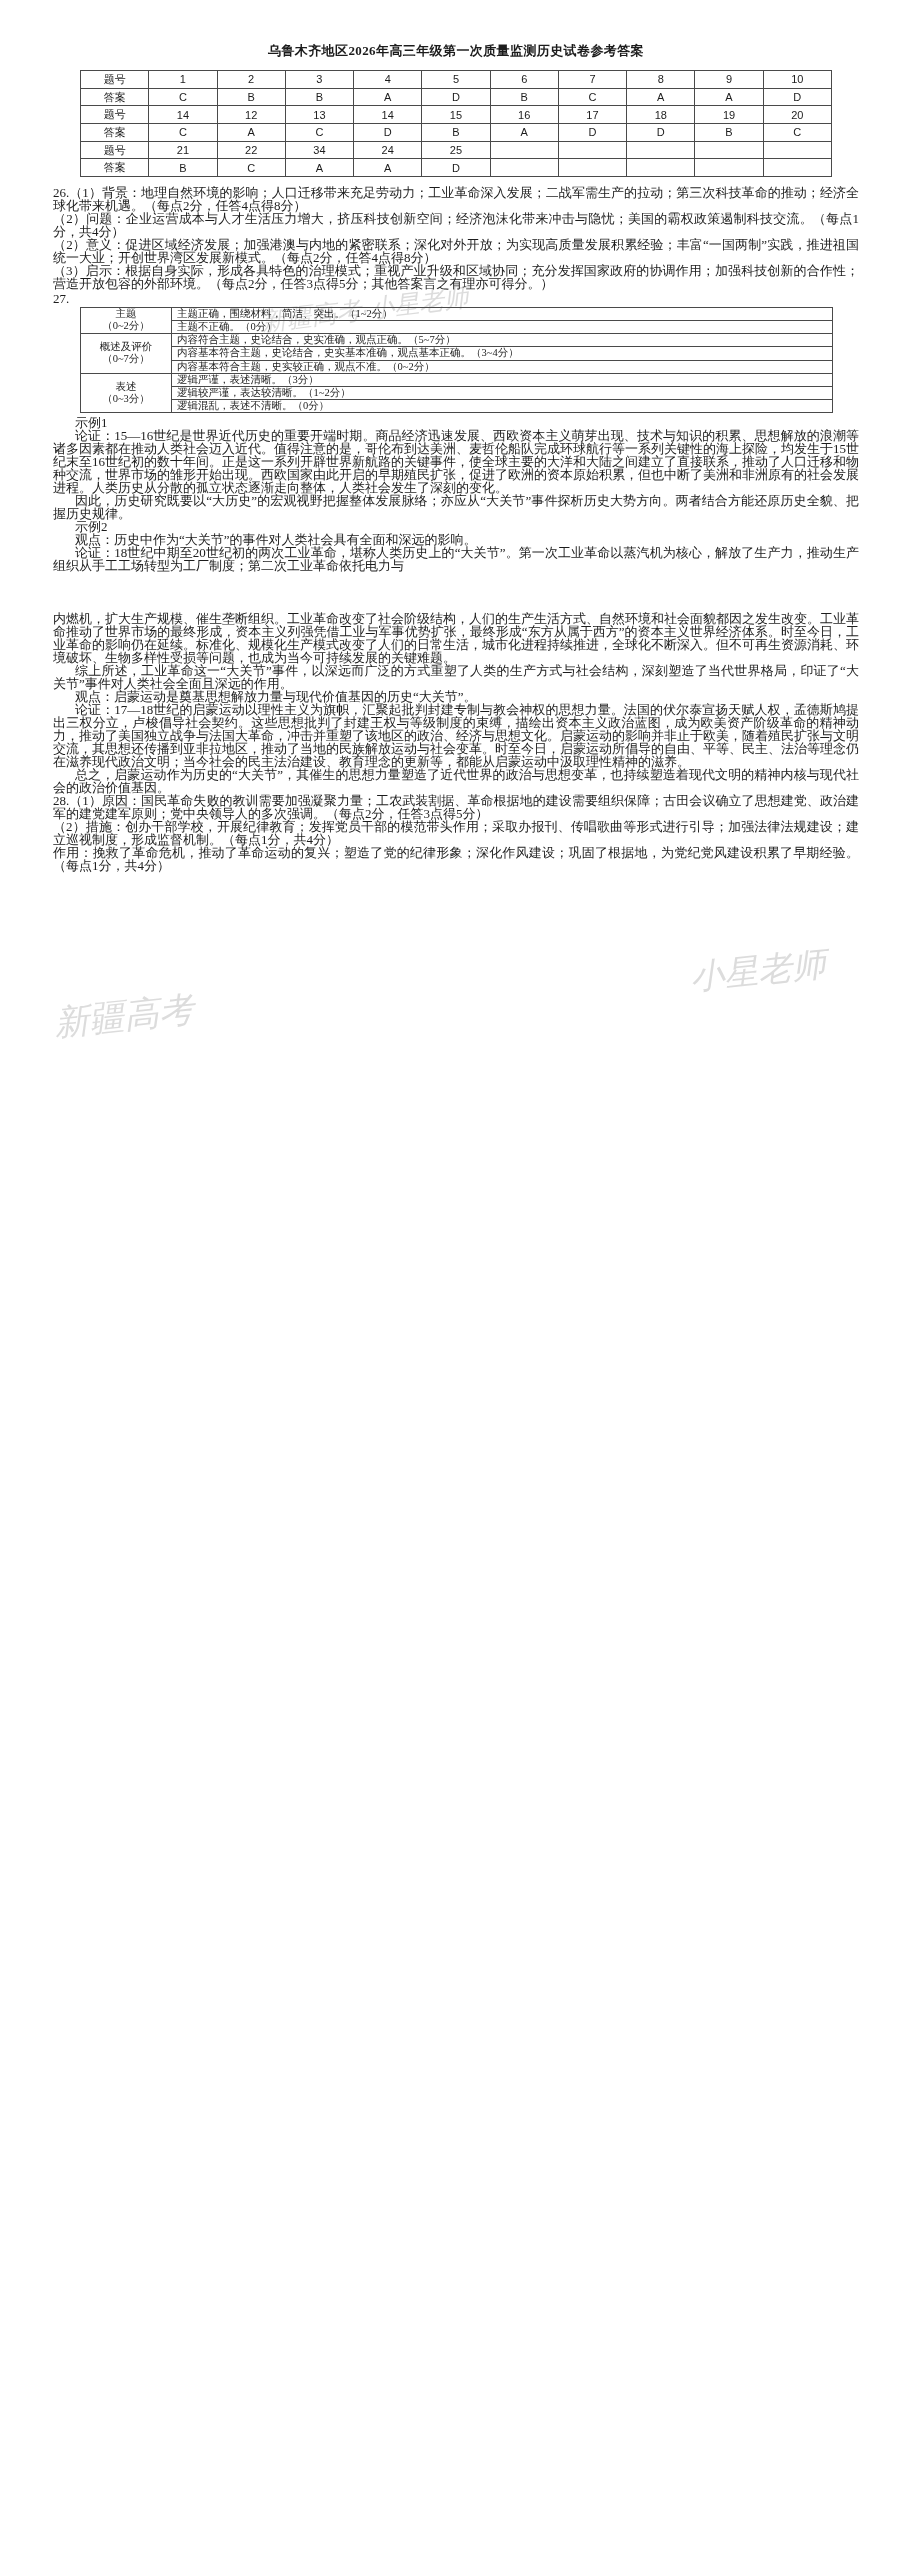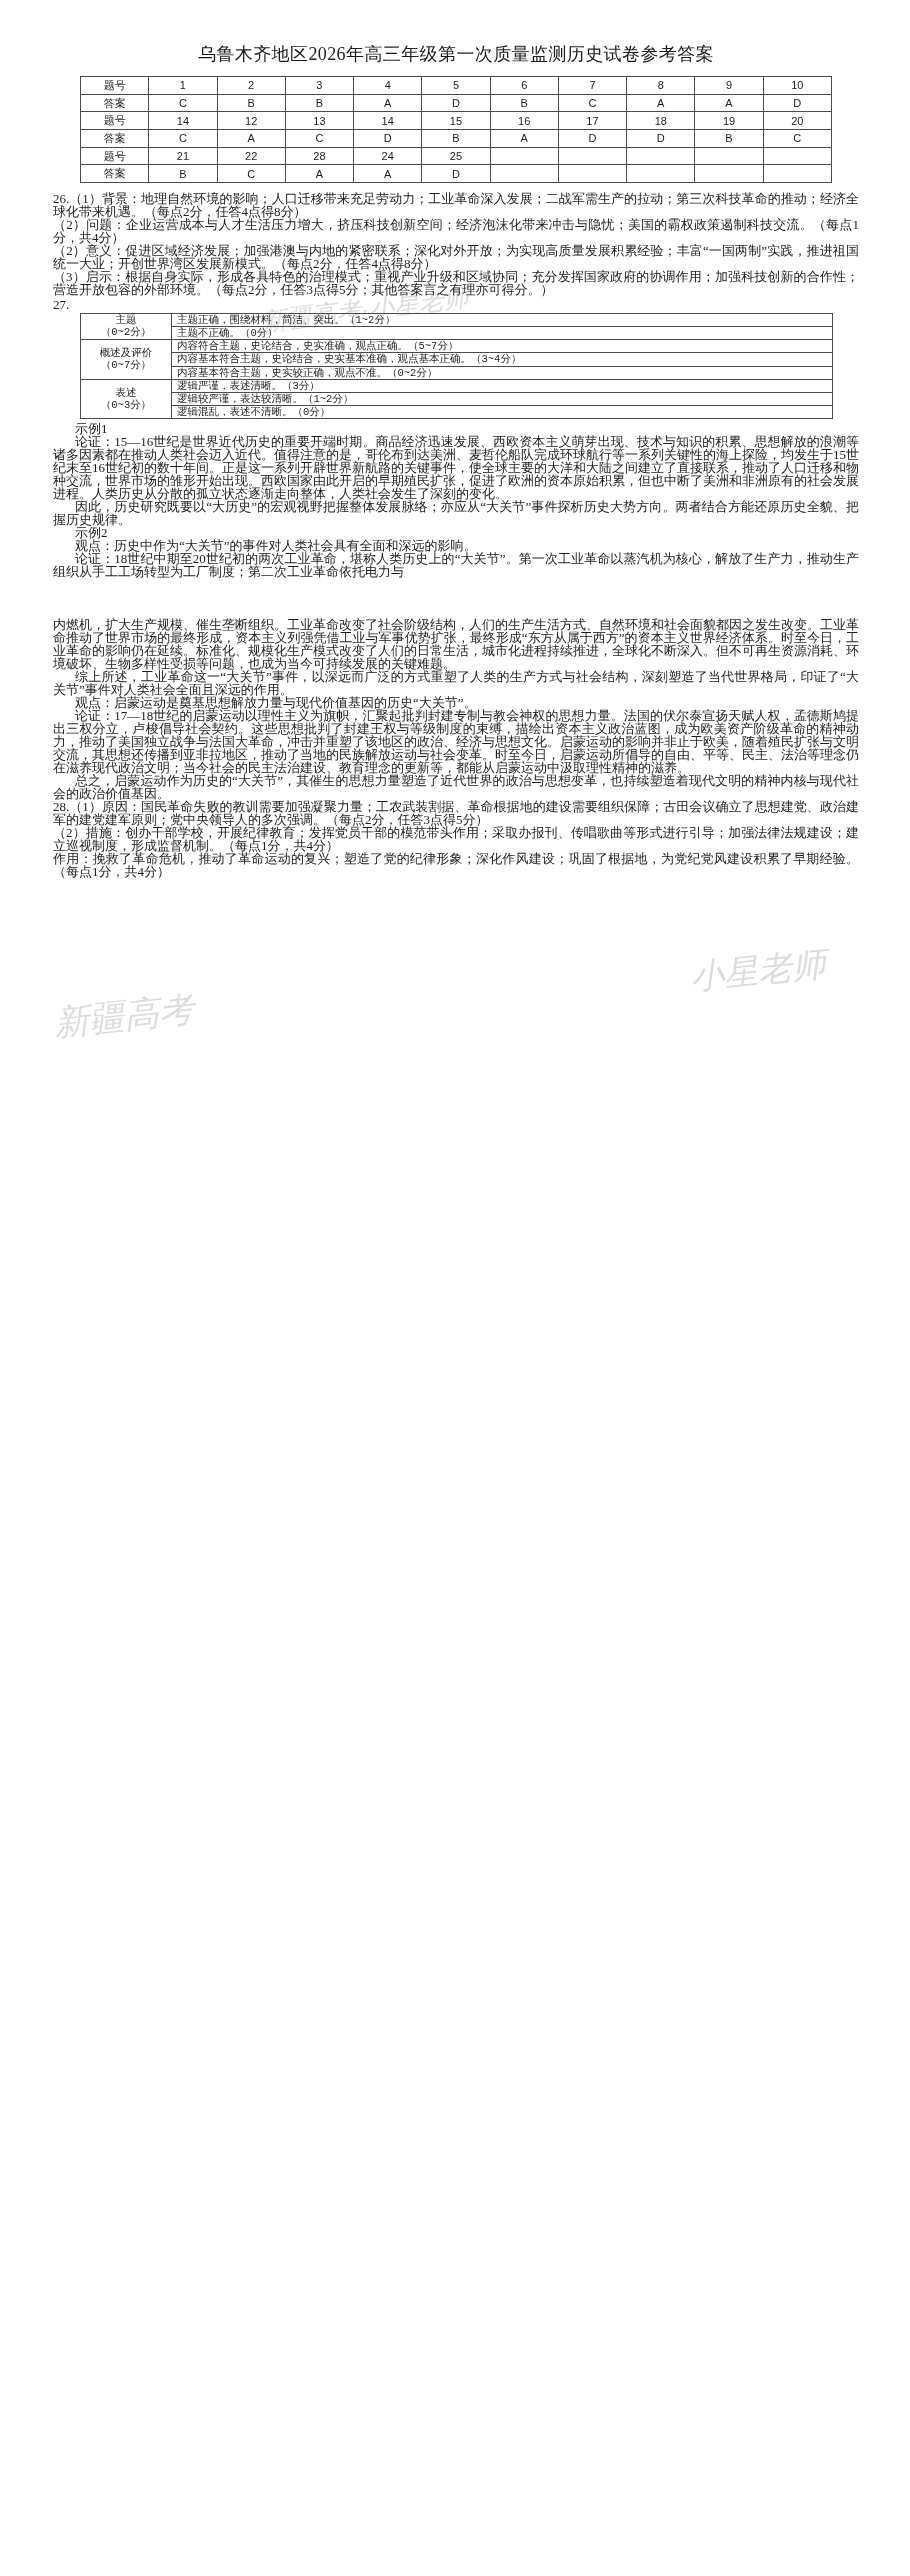--- a/index.html
+++ b/index.html
@@ -10,22 +10,22 @@
     height: 2576px;
     background: #ffffff;
     overflow: hidden;
     color: #1c1c1c;
     font-family: "Liberation Serif", "DejaVu Serif", serif;
   }
   .content { position: relative; z-index: 1; padding: 42px 52px 0 53px; }
   .doc-title {
     margin: 0 0 10px;
     text-align: center;
-    font-size: 18px;
-    font-weight: 400;
+    font-size: 13px;
+    font-weight: 700;
     letter-spacing: 0.4px;
   }
   table.ans {
     border-collapse: collapse;
     table-layout: fixed;
     width: 752px;
     margin: 0 auto 8.4px;
   }
   table.ans td {
     border: 0.8px solid #4a4a4a;
@@ -36,21 +36,20 @@
     font-family: "Liberation Sans", sans-serif;
   }
   .content p { margin: 0; font-size: 13px; line-height: 13px; text-align: justify; }
   p.ind { text-indent: 22px; }
   p.qnum { margin-top: 2.5px; }
   table.rubric {
     border-collapse: collapse;
     width: 753px;
     margin: 1.7px 0 2.5px 27px;
     table-layout: fixed;
-    font-family: Liberation Mono, monospace;
   }
   table.rubric td {
     border: 0.8px solid #4a4a4a;
     font-size: 10.5px;
     line-height: 12.2px;
     padding: 0 5px;
   }
   td.rubric-label { width: 91px; text-align: center; white-space: pre-line; padding: 0 1.7px; }
   .gap { height: 40px; }
   .wm {
@@ -128,21 +127,21 @@
             <td>A</td>
             <td>D</td>
             <td>D</td>
             <td>B</td>
             <td>C</td>
           </tr>
           <tr>
             <td>题号</td>
             <td>21</td>
             <td>22</td>
-            <td>28</td>
+            <td>34</td>
             <td>24</td>
             <td>25</td>
             <td></td>
             <td></td>
             <td></td>
             <td></td>
             <td></td>
           </tr>
           <tr>
             <td>答案</td>

